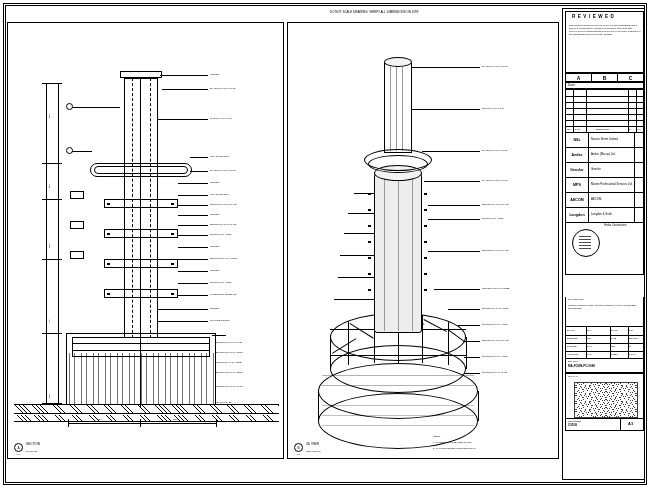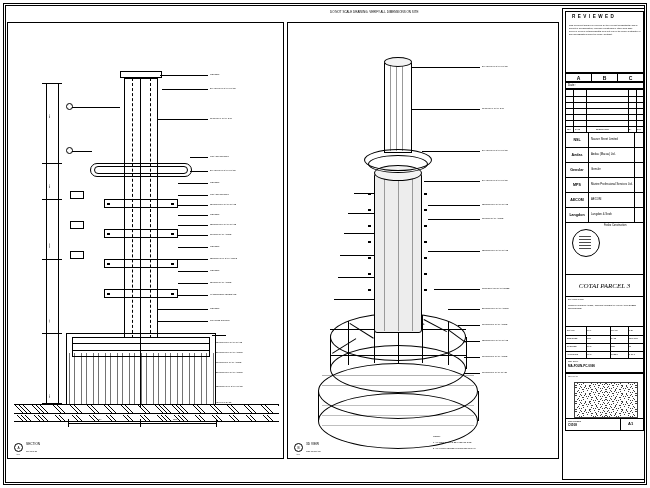--- a/index.html
+++ b/index.html
@@ -358,23 +358,20 @@
       <div class="logotext"><span>Langdon &amp; Seah</span></div>
       <div class="logobox"></div>
     </div>
 
     <div class="projbox" style="top:214px;height:52px;">
       <div class="t" style="left:38px;top:2px;font-size:2.6px;">Fosbo Construction</div>
       <div style="position:absolute;left:6px;top:6px;width:26px;height:26px;border:1px solid #000;border-radius:50%;"></div>
       <div style="position:absolute;left:13px;top:12px;width:12px;height:14px;background:repeating-linear-gradient(0deg,#000 0 1px,transparent 1px 3px);opacity:.7;"></div>
     </div>
 
-    <div class="projbox" style="top:266px;height:22px;display:flex;align-items:center;justify-content:center;">
-      <div style="font-size:7px;font-style:italic;font-family:'Liberation Serif',serif;">COTAI PARCEL 3</div>
-    </div>
 
     <div class="projbox" style="top:288px;height:30px;">
       <div class="t" style="left:2px;top:1px;font-size:2px;">DRAWING TITLE</div>
       <div style="position:absolute;left:2px;top:7px;width:74px;font-size:2.4px;line-height:1.3;white-space:normal;">PUBLIC CIRCULATION, FOUNTAIN DETAIL 01 PLAN &amp; STEEL SURROUND</div>
     </div>
 
     <div class="projbox" style="top:318px;height:32px;">
       <div class="ln h1" style="left:0;top:8px;width:77px;"></div>
       <div class="ln h1" style="left:0;top:16px;width:77px;"></div>
       <div class="ln h1" style="left:0;top:24px;width:77px;"></div>

